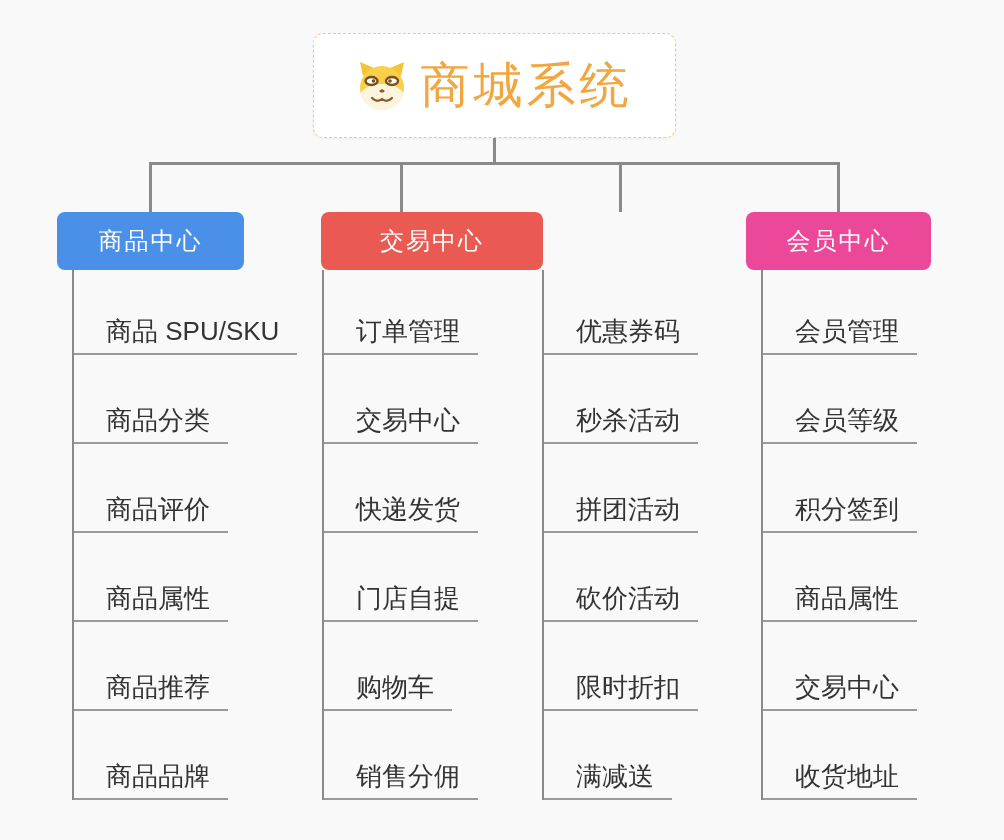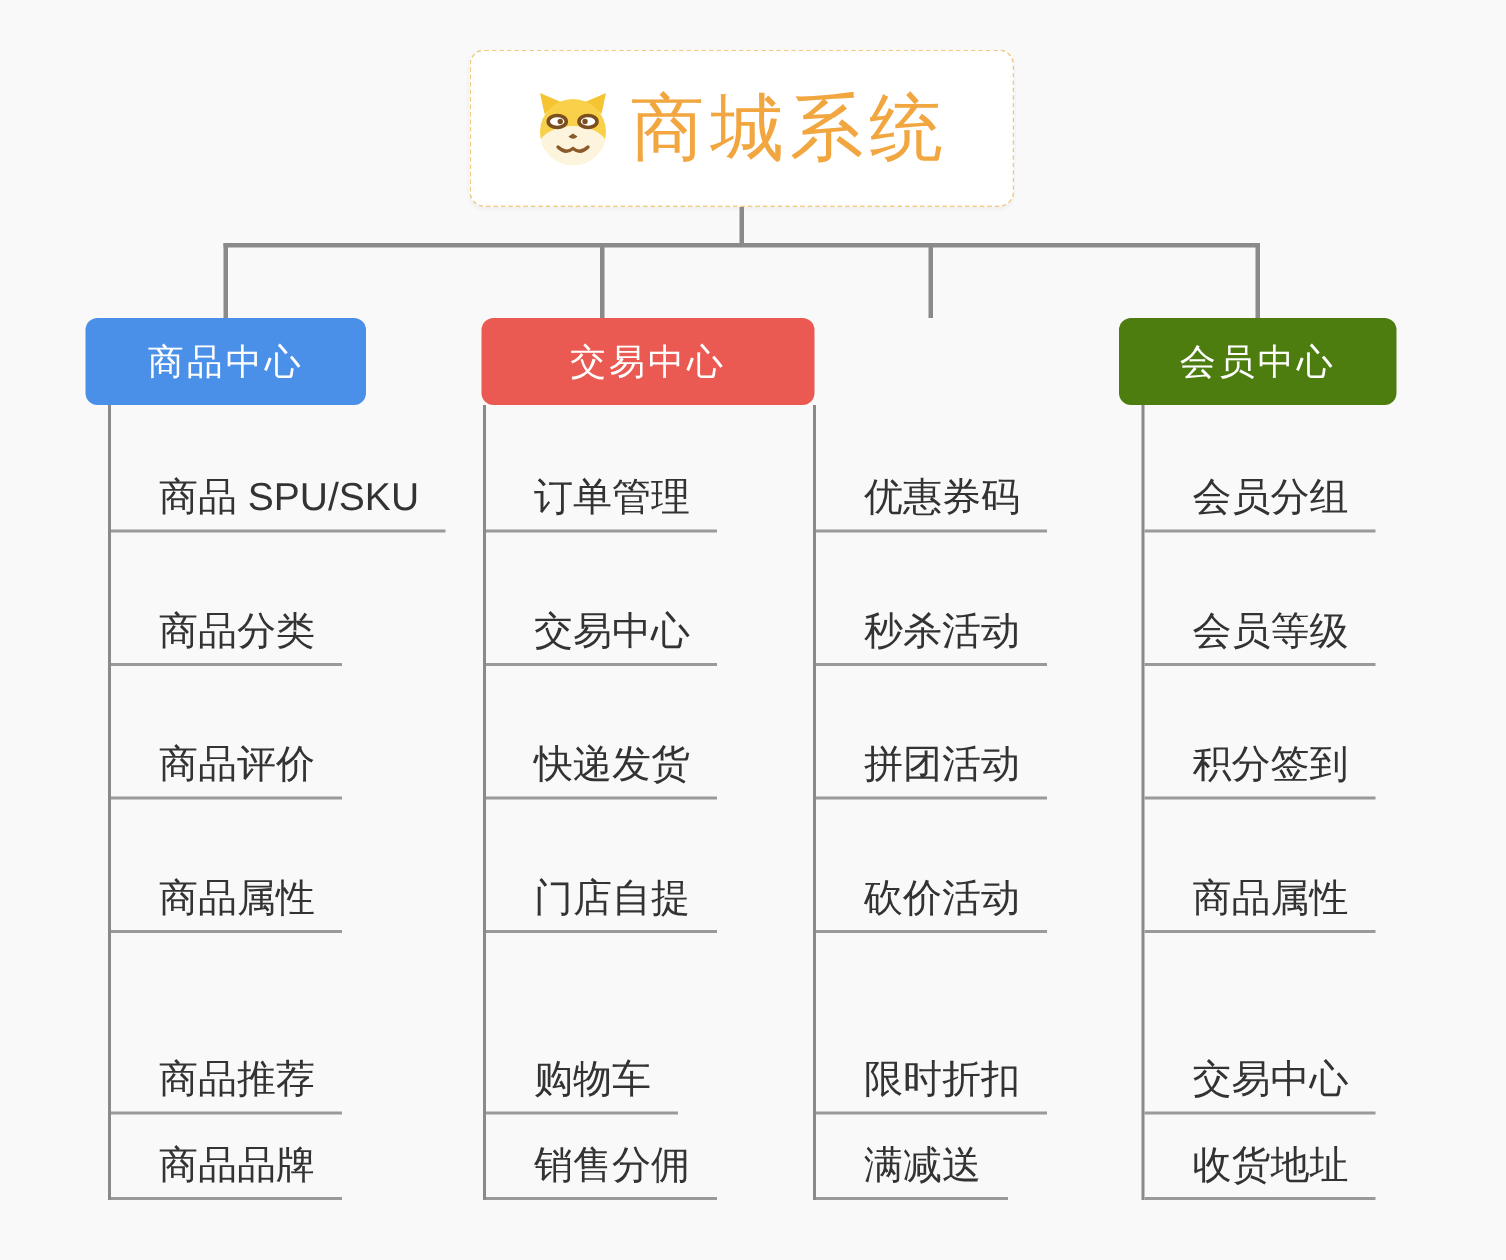--- a/index.html
+++ b/index.html
@@ -76,21 +76,21 @@
     padding:0 18px 4px 32px;
     font-size:26px;
     color:#333333;
     white-space:nowrap;
     width:max-content;
   }
   .r0{top:45px;text-align:right;}
   .r1{top:134px;text-align:right;}
   .r2{top:223px;}
   .r3{top:312px;}
-  .r4{top:401px;margin-top:32px;}
+  .r4{top:401px;}
   .r5{top:490px;}
 </style>
 </head>
 <body>
 
 <div class="stage">
 
   <div class="root-node">
     <svg class="dog-icon" viewBox="0 0 50 52" xmlns="http://www.w3.org/2000/svg">
       <path d="M6 16 L3 2 L17 8 Z" fill="#f5c433"></path>
@@ -109,21 +109,21 @@
 
   <div class="line root-drop"></div>
   <div class="line bus"></div>
   <div class="line drop drop-0"></div>
   <div class="line drop drop-1"></div>
   <div class="line drop drop-2"></div>
   <div class="line drop drop-3"></div>
 
   <div class="branch-header h0" style="background-color: rgb(74, 143, 232);">商品中心</div>
   <div class="branch-header h1" style="background-color: rgb(235, 90, 82);">交易中心</div>
-  <div class="branch-header h3" style="background-color: #4d7c0f;">会员中心</div>
+  <div class="branch-header h3" style="background-color: #ec4899;">会员中心</div>
 
   <div class="column col-0">
     <div class="leaf r0">商品 SPU/SKU</div>
     <div class="leaf r1">商品分类</div>
     <div class="leaf r2">商品评价</div>
     <div class="leaf r3">商品属性</div>
     <div class="leaf r4">商品推荐</div>
     <div class="leaf r5">商品品牌</div>
   </div>
 
@@ -139,21 +139,21 @@
   <div class="column col-2">
     <div class="leaf r0">优惠券码</div>
     <div class="leaf r1">秒杀活动</div>
     <div class="leaf r2">拼团活动</div>
     <div class="leaf r3">砍价活动</div>
     <div class="leaf r4">限时折扣</div>
     <div class="leaf r5">满减送</div>
   </div>
 
   <div class="column col-3">
-    <div class="leaf r0">会员分组</div>
+    <div class="leaf r0">会员管理</div>
     <div class="leaf r1">会员等级</div>
     <div class="leaf r2">积分签到</div>
     <div class="leaf r3">商品属性</div>
     <div class="leaf r4">交易中心</div>
     <div class="leaf r5">收货地址</div>
   </div>
 
 </div>
 
 </body></html>

